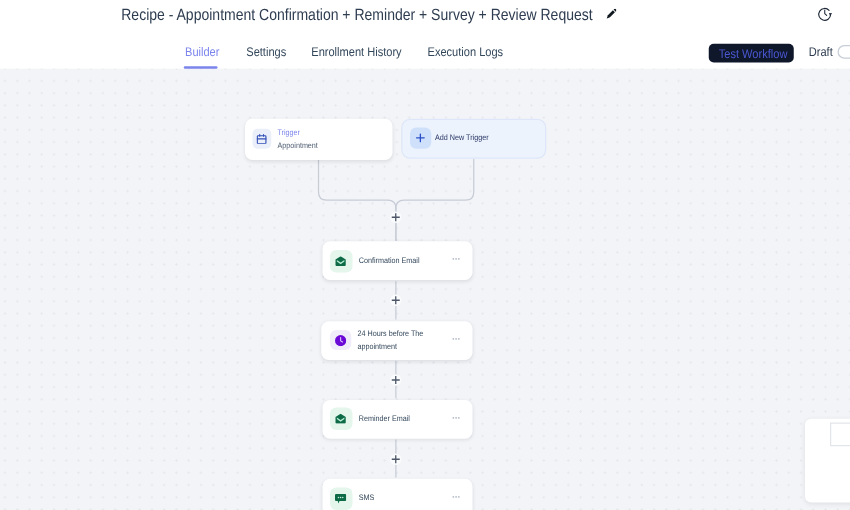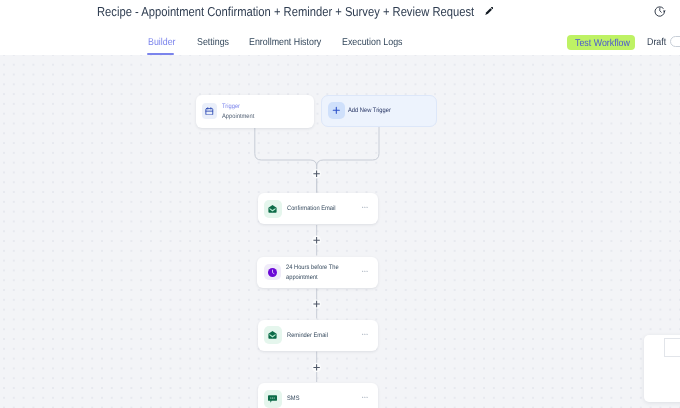--- a/index.html
+++ b/index.html
@@ -27,21 +27,21 @@
   .tabbar {
     position:absolute; left:0; top:26px; width:572px; height:29px;
     background:#fff; overflow:visible;
   }
   .tab { position:absolute; top:11px; font-size:10px; color:#33475b; white-space:nowrap;
          display:inline-block; transform:scaleX(0.885); transform-origin:left center; }
   .tab.active { color:#7b84ec; }
   .tab-underline { position:absolute; height:2px; background:#7b84ec; border-radius:1px; top:27px; z-index:5; }
   .testbtn {
     position:absolute; left:566.7px; top:9px; width:68px; height:15px;
-    background:#bef264; border-radius:4px;
+    background:#0f172a; border-radius:4px;
   }
   .testbtn span { position:absolute; left:8.2px; top:3px; color:#4a57d2; font-size:10px;
     display:inline-block; white-space:nowrap; transform:scaleX(0.885); transform-origin:left center;}
   .draft { position:absolute; left:646.8px; top:11px; font-size:10px; color:#2e3c50;
     display:inline-block; white-space:nowrap; transform:scaleX(0.885); transform-origin:left center;}
   .toggle {
     position:absolute; left:670px; top:10.2px; width:22px; height:11px;
     border-radius:6px; background:#fff; border:1.4px solid #c7ced7;
   }
 

